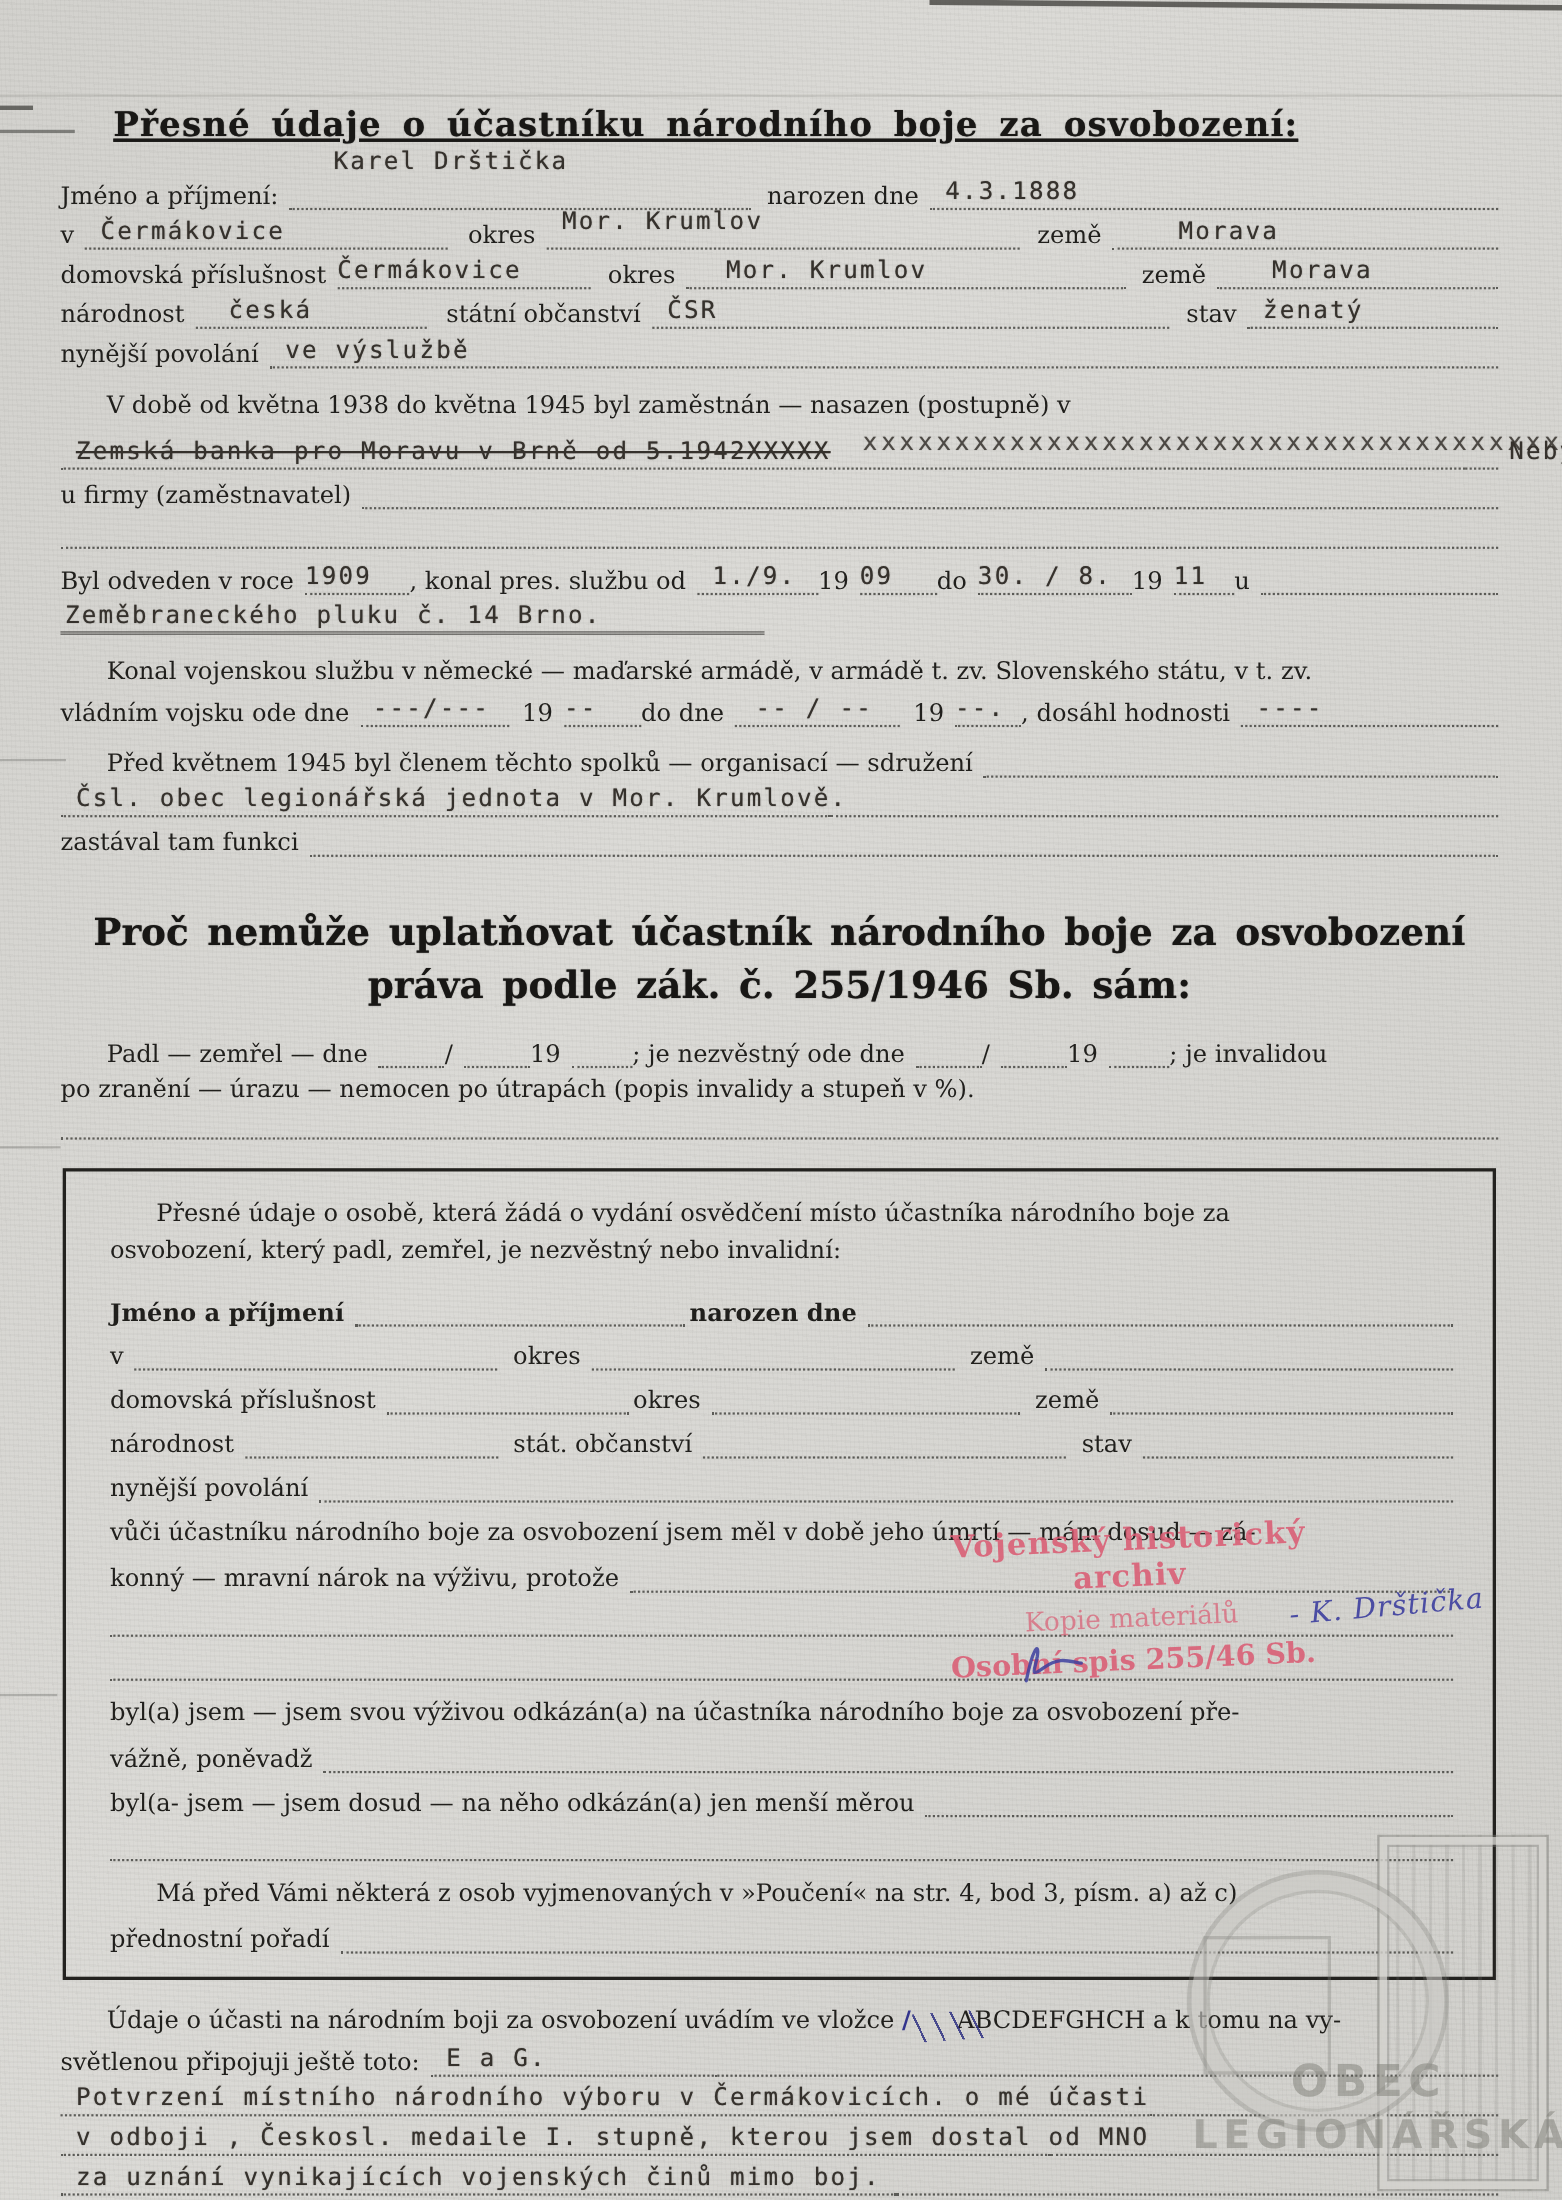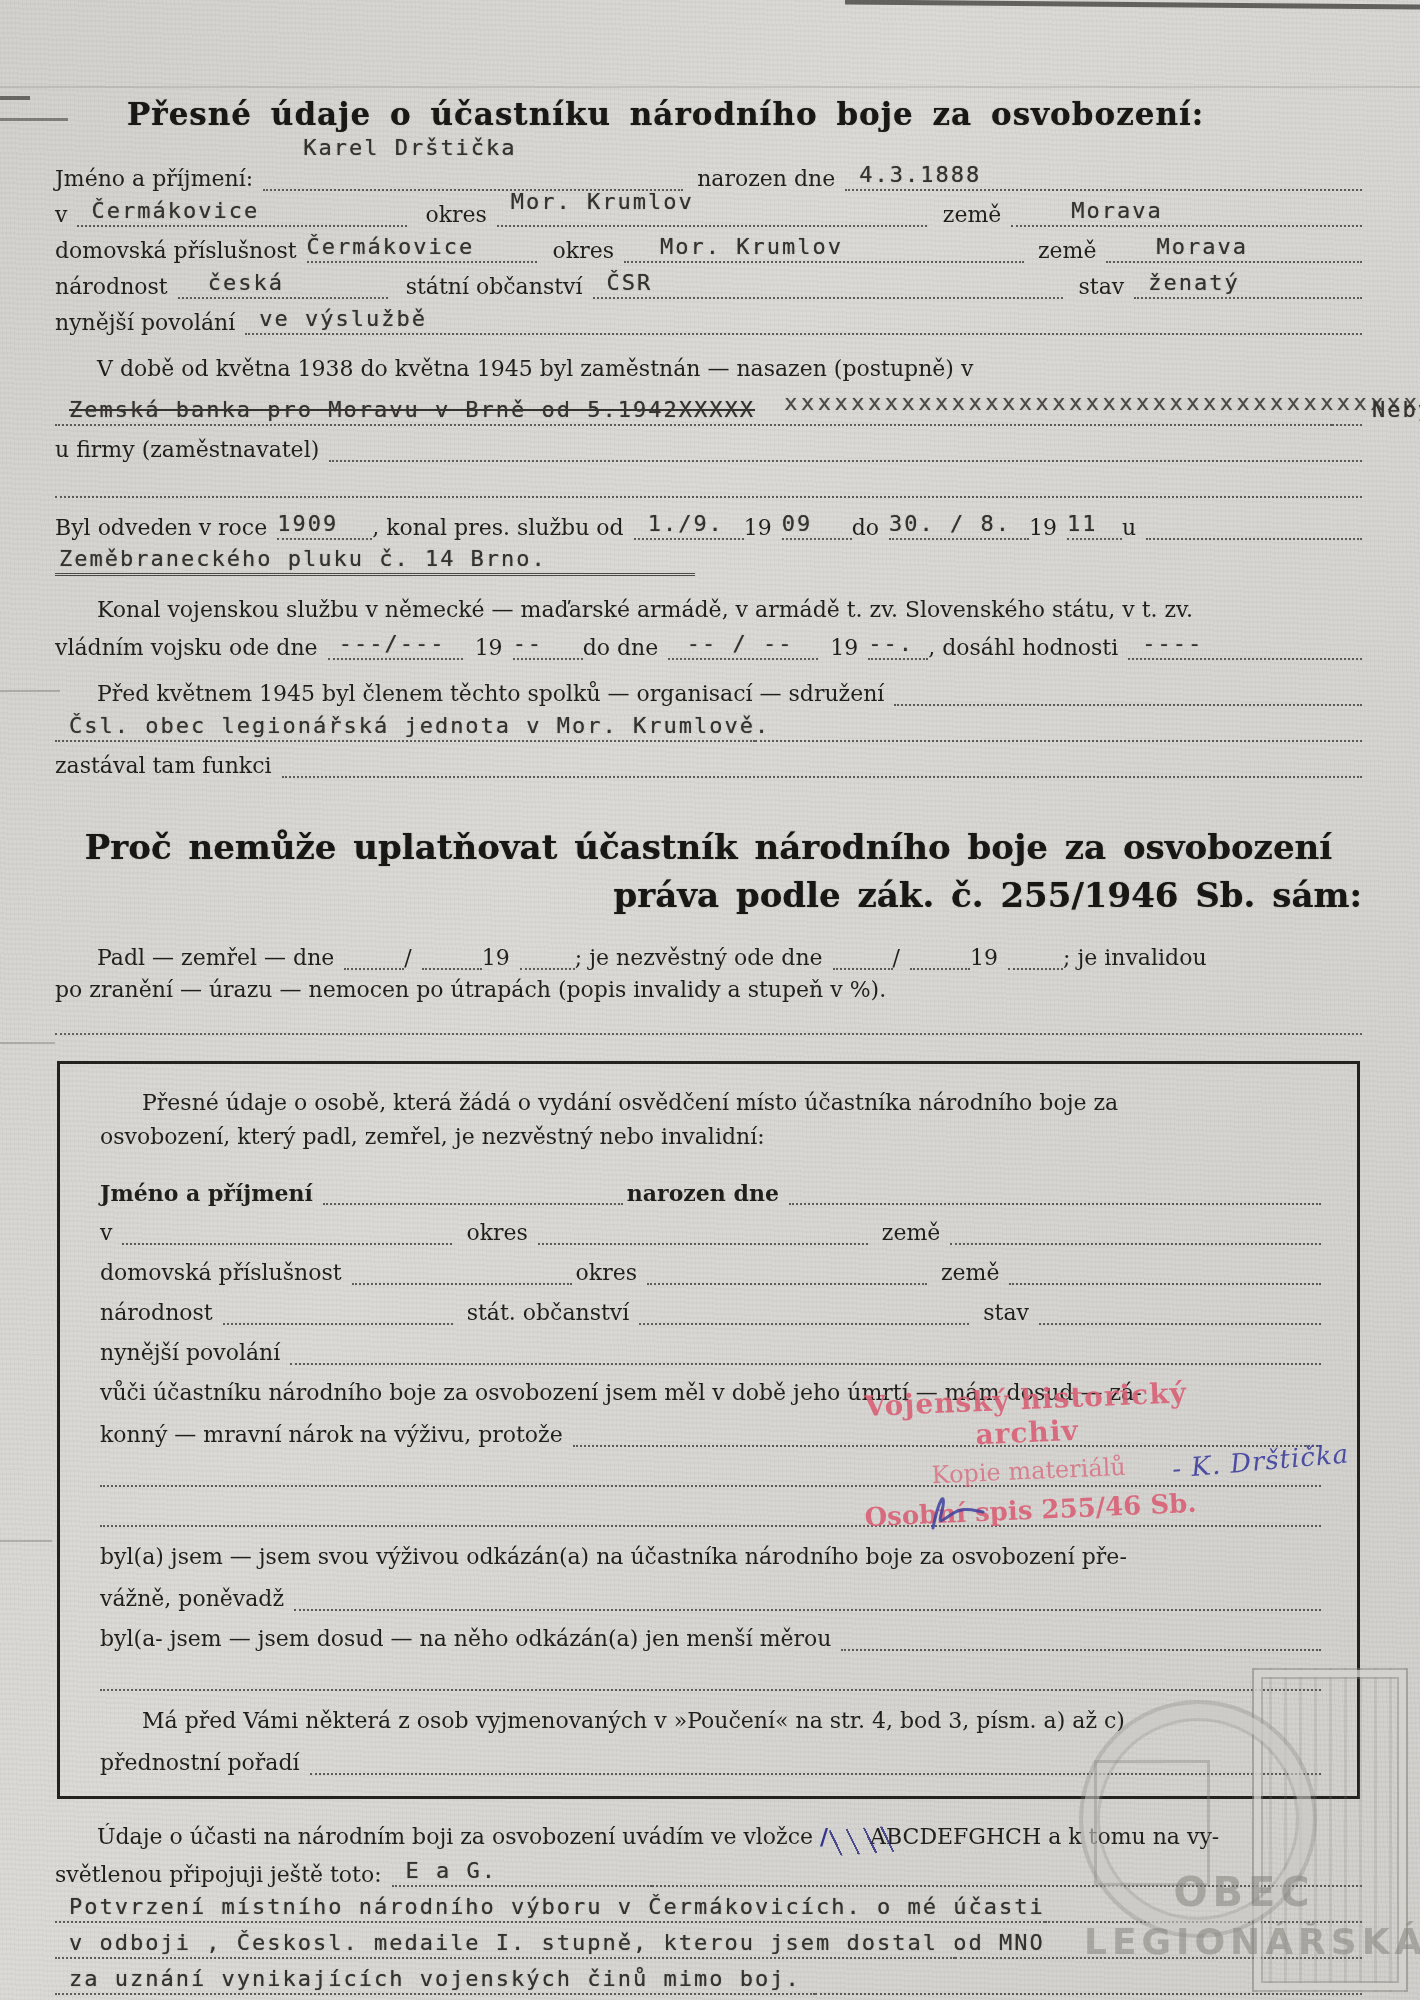--- a/index.html
+++ b/index.html
@@ -6,22 +6,22 @@
   body{width:1420px;height:2000px;overflow:hidden;position:relative;
        font-family:"DejaVu Serif",serif;color:#201f1c;
        background:
          linear-gradient(115deg, rgba(120,120,115,.07), rgba(255,255,255,.05) 40%, rgba(110,110,105,.08)),
          repeating-linear-gradient(2deg, rgba(90,90,85,.045) 0 2px, transparent 2px 5px),
          repeating-linear-gradient(88deg, rgba(90,90,85,.04) 0 1px, transparent 1px 4px),
          #d9d8d4;}
   .page{position:absolute;inset:0;}
   .content{position:absolute;left:55px;right:58px;top:0;}
   .noselect{user-select:none;}
-  h1.title{margin:96px 0 26px 72px;font-size:31px;font-weight:bold;letter-spacing:1px;word-spacing:7px;
-           color:#191816;text-shadow:0 0 1px rgba(25,24,22,.7);}
+  h1.title{margin:96px 0 26px 48px;font-size:31px;font-weight:bold;letter-spacing:1px;word-spacing:7px;
+           color:#191816;text-shadow:0 0 1px rgba(25,24,22,.7);text-decoration:underline;}
   .line{display:flex;align-items:flex-end;font-size:22px;line-height:30px;min-height:36px;position:relative;}
   .lbl{white-space:nowrap;padding-right:10px;}
   .fill{border-bottom:2px dotted rgba(45,44,40,.72);margin-bottom:3px;position:relative;min-width:30px;}
   .grow{flex:1;}
   .typed{font-family:"DejaVu Sans Mono",monospace;font-size:22px;letter-spacing:2px;color:#35312c;
          text-shadow:0 0 1px rgba(53,49,44,.65);white-space:nowrap;}
   .fill .typed{position:relative;top:1px;display:inline-block;padding:0 6px 0 14px;}
   .para{font-size:22px;line-height:34px;}
   .indent{text-indent:42px;}
   .struckwrap{position:relative;display:inline-block;}
@@ -178,21 +178,21 @@
       <span class="fill" style="width:700px;text-align:center;"><span class="typed">Čsl. obec legionářská jednota v Mor. Krumlově.</span></span>
       <span class="fill grow"></span>
     </div>
     <div class="line">
       <span class="lbl">zastával tam funkci</span>
       <span class="fill grow"></span>
     </div>
 
     <h2 class="mid">
       <span style="display:block;">Proč nemůže uplatňovat účastník národního boje za osvobození</span>
-      <span style="display:block;text-align:right;">práva podle zák. č. 255/1946 Sb. sám:</span>
+      <span style="display:block;">práva podle zák. č. 255/1946 Sb. sám:</span>
     </h2>
 
     <div class="line" style="margin-top:18px;">
       <span class="lbl indent" style="text-indent:42px;">Padl — zemřel — dne</span>
       <span class="fill" style="width:60px;"></span>
       <span class="lbl">/</span>
       <span class="fill" style="width:60px;"></span>
       <span class="lbl">19</span>
       <span class="fill" style="width:55px;"></span>
       <span class="lbl">; je nezvěstný ode dne</span>

